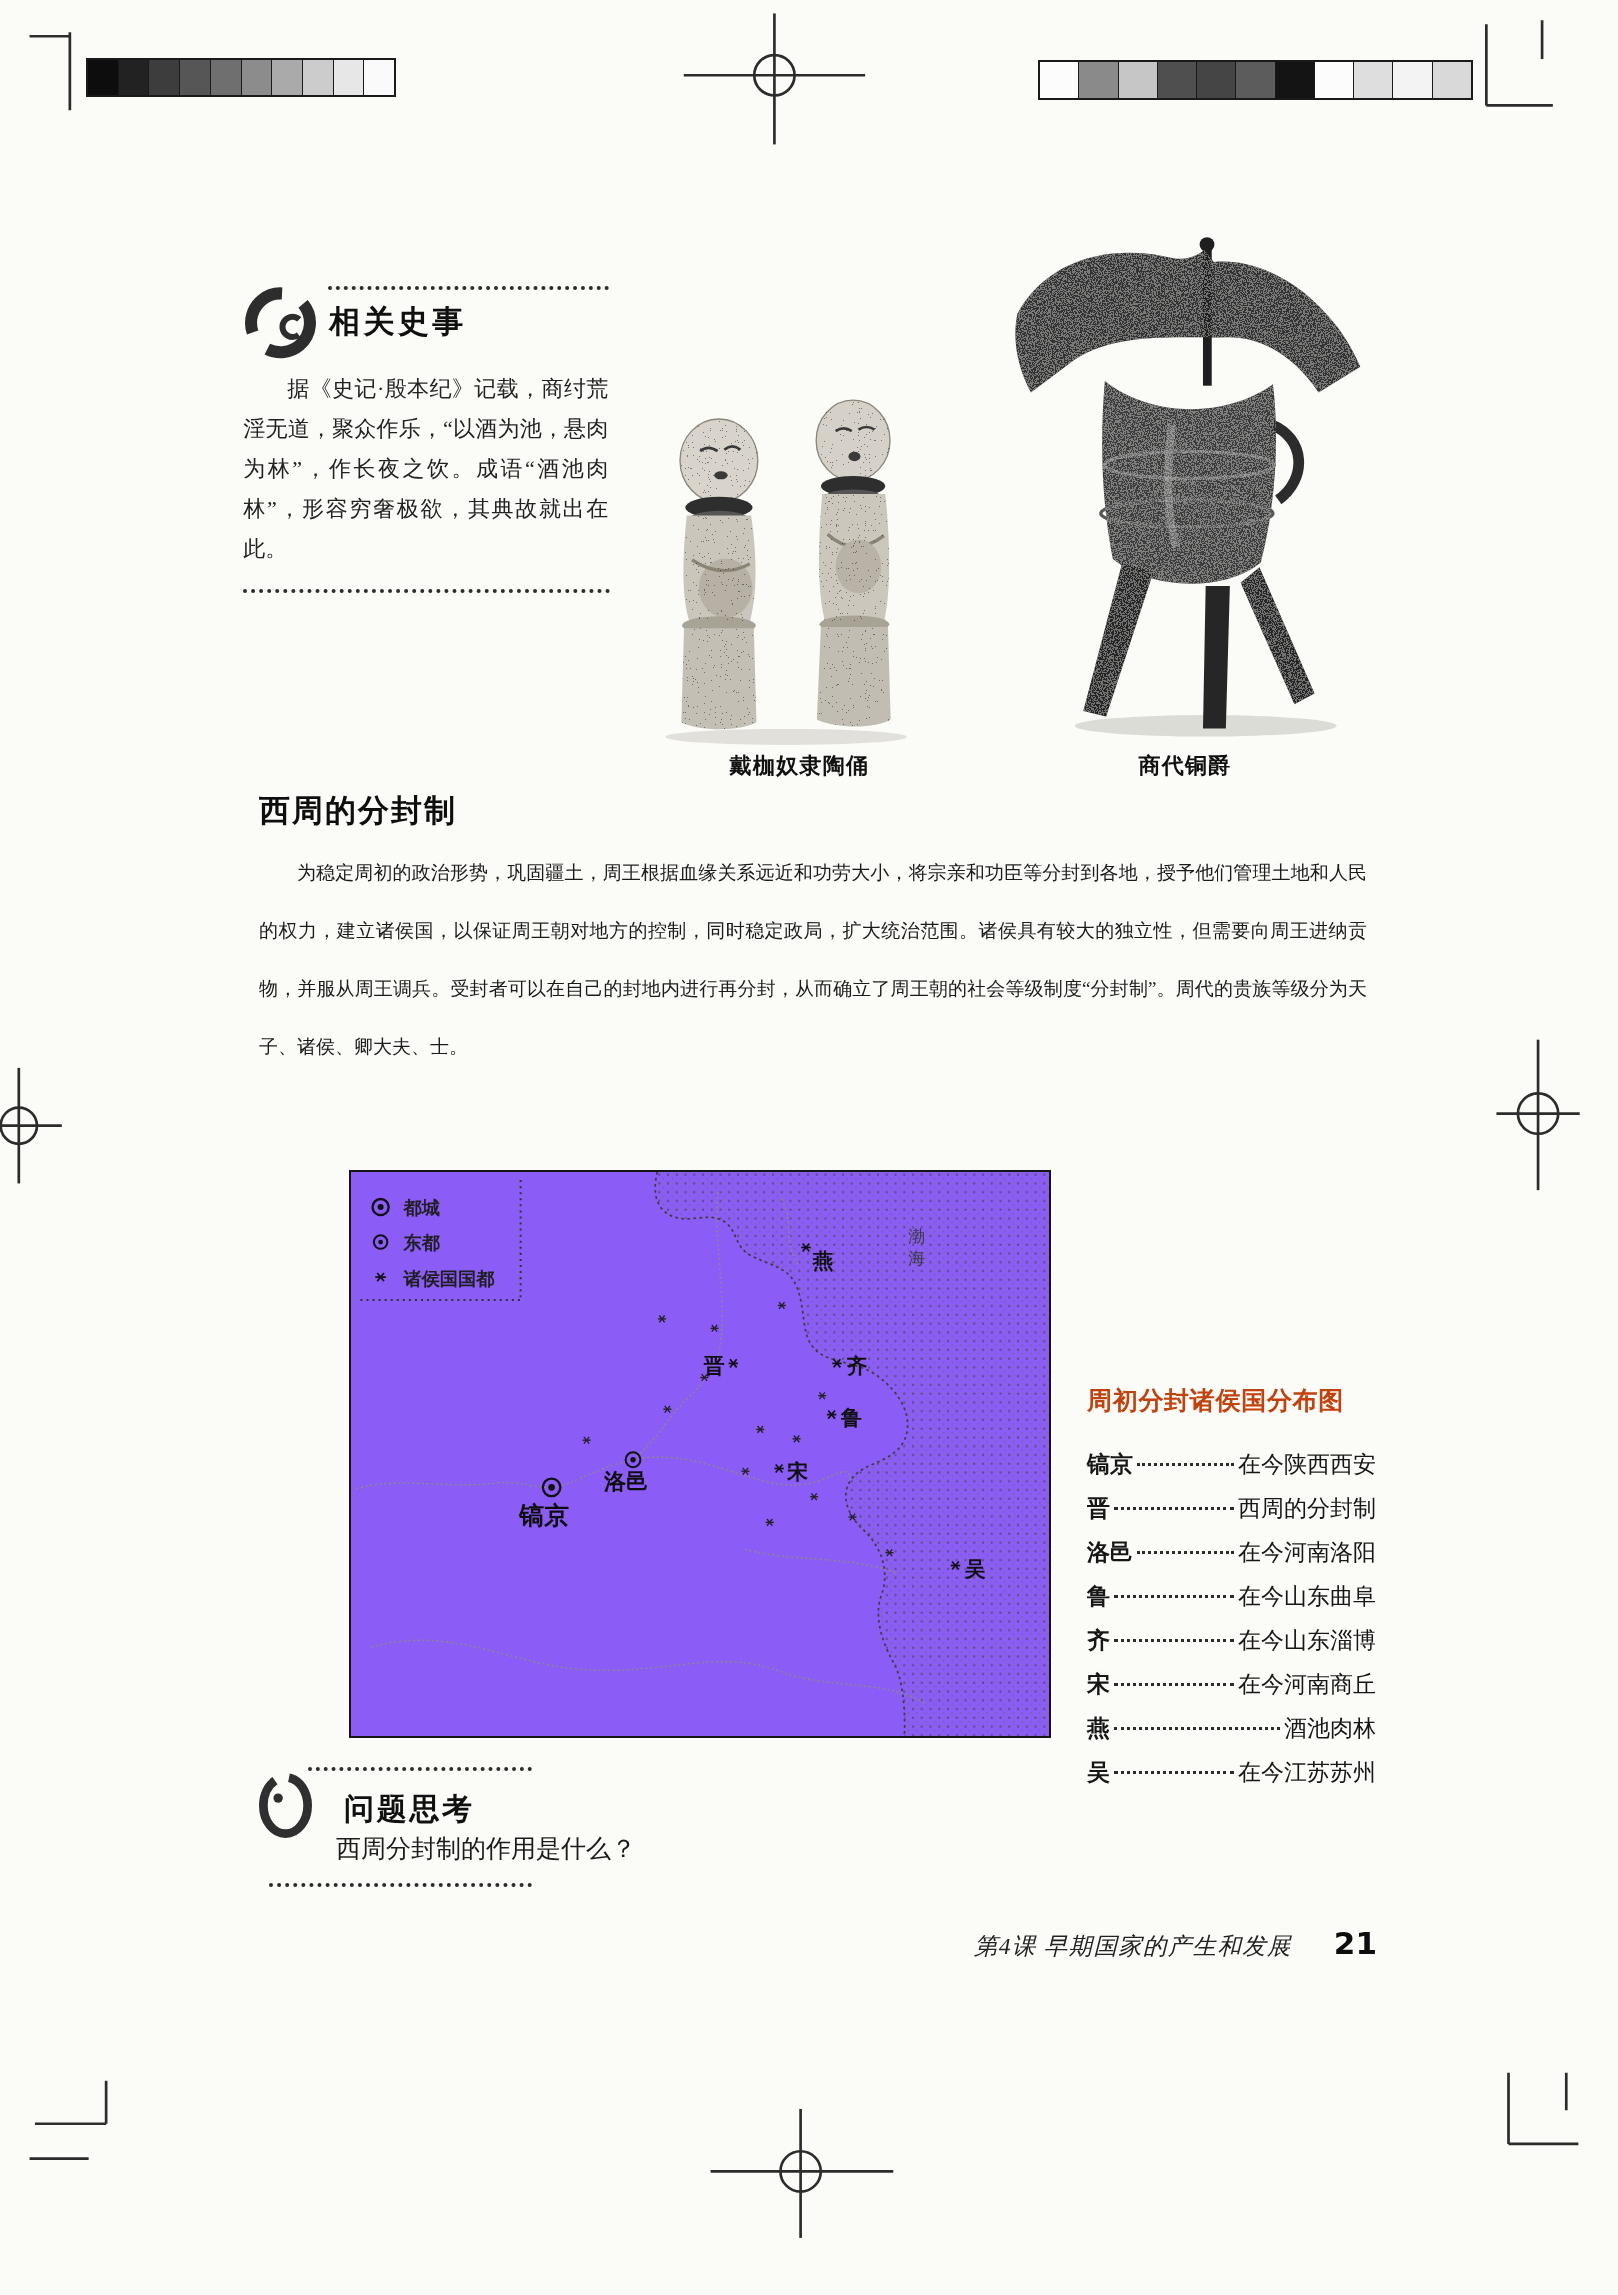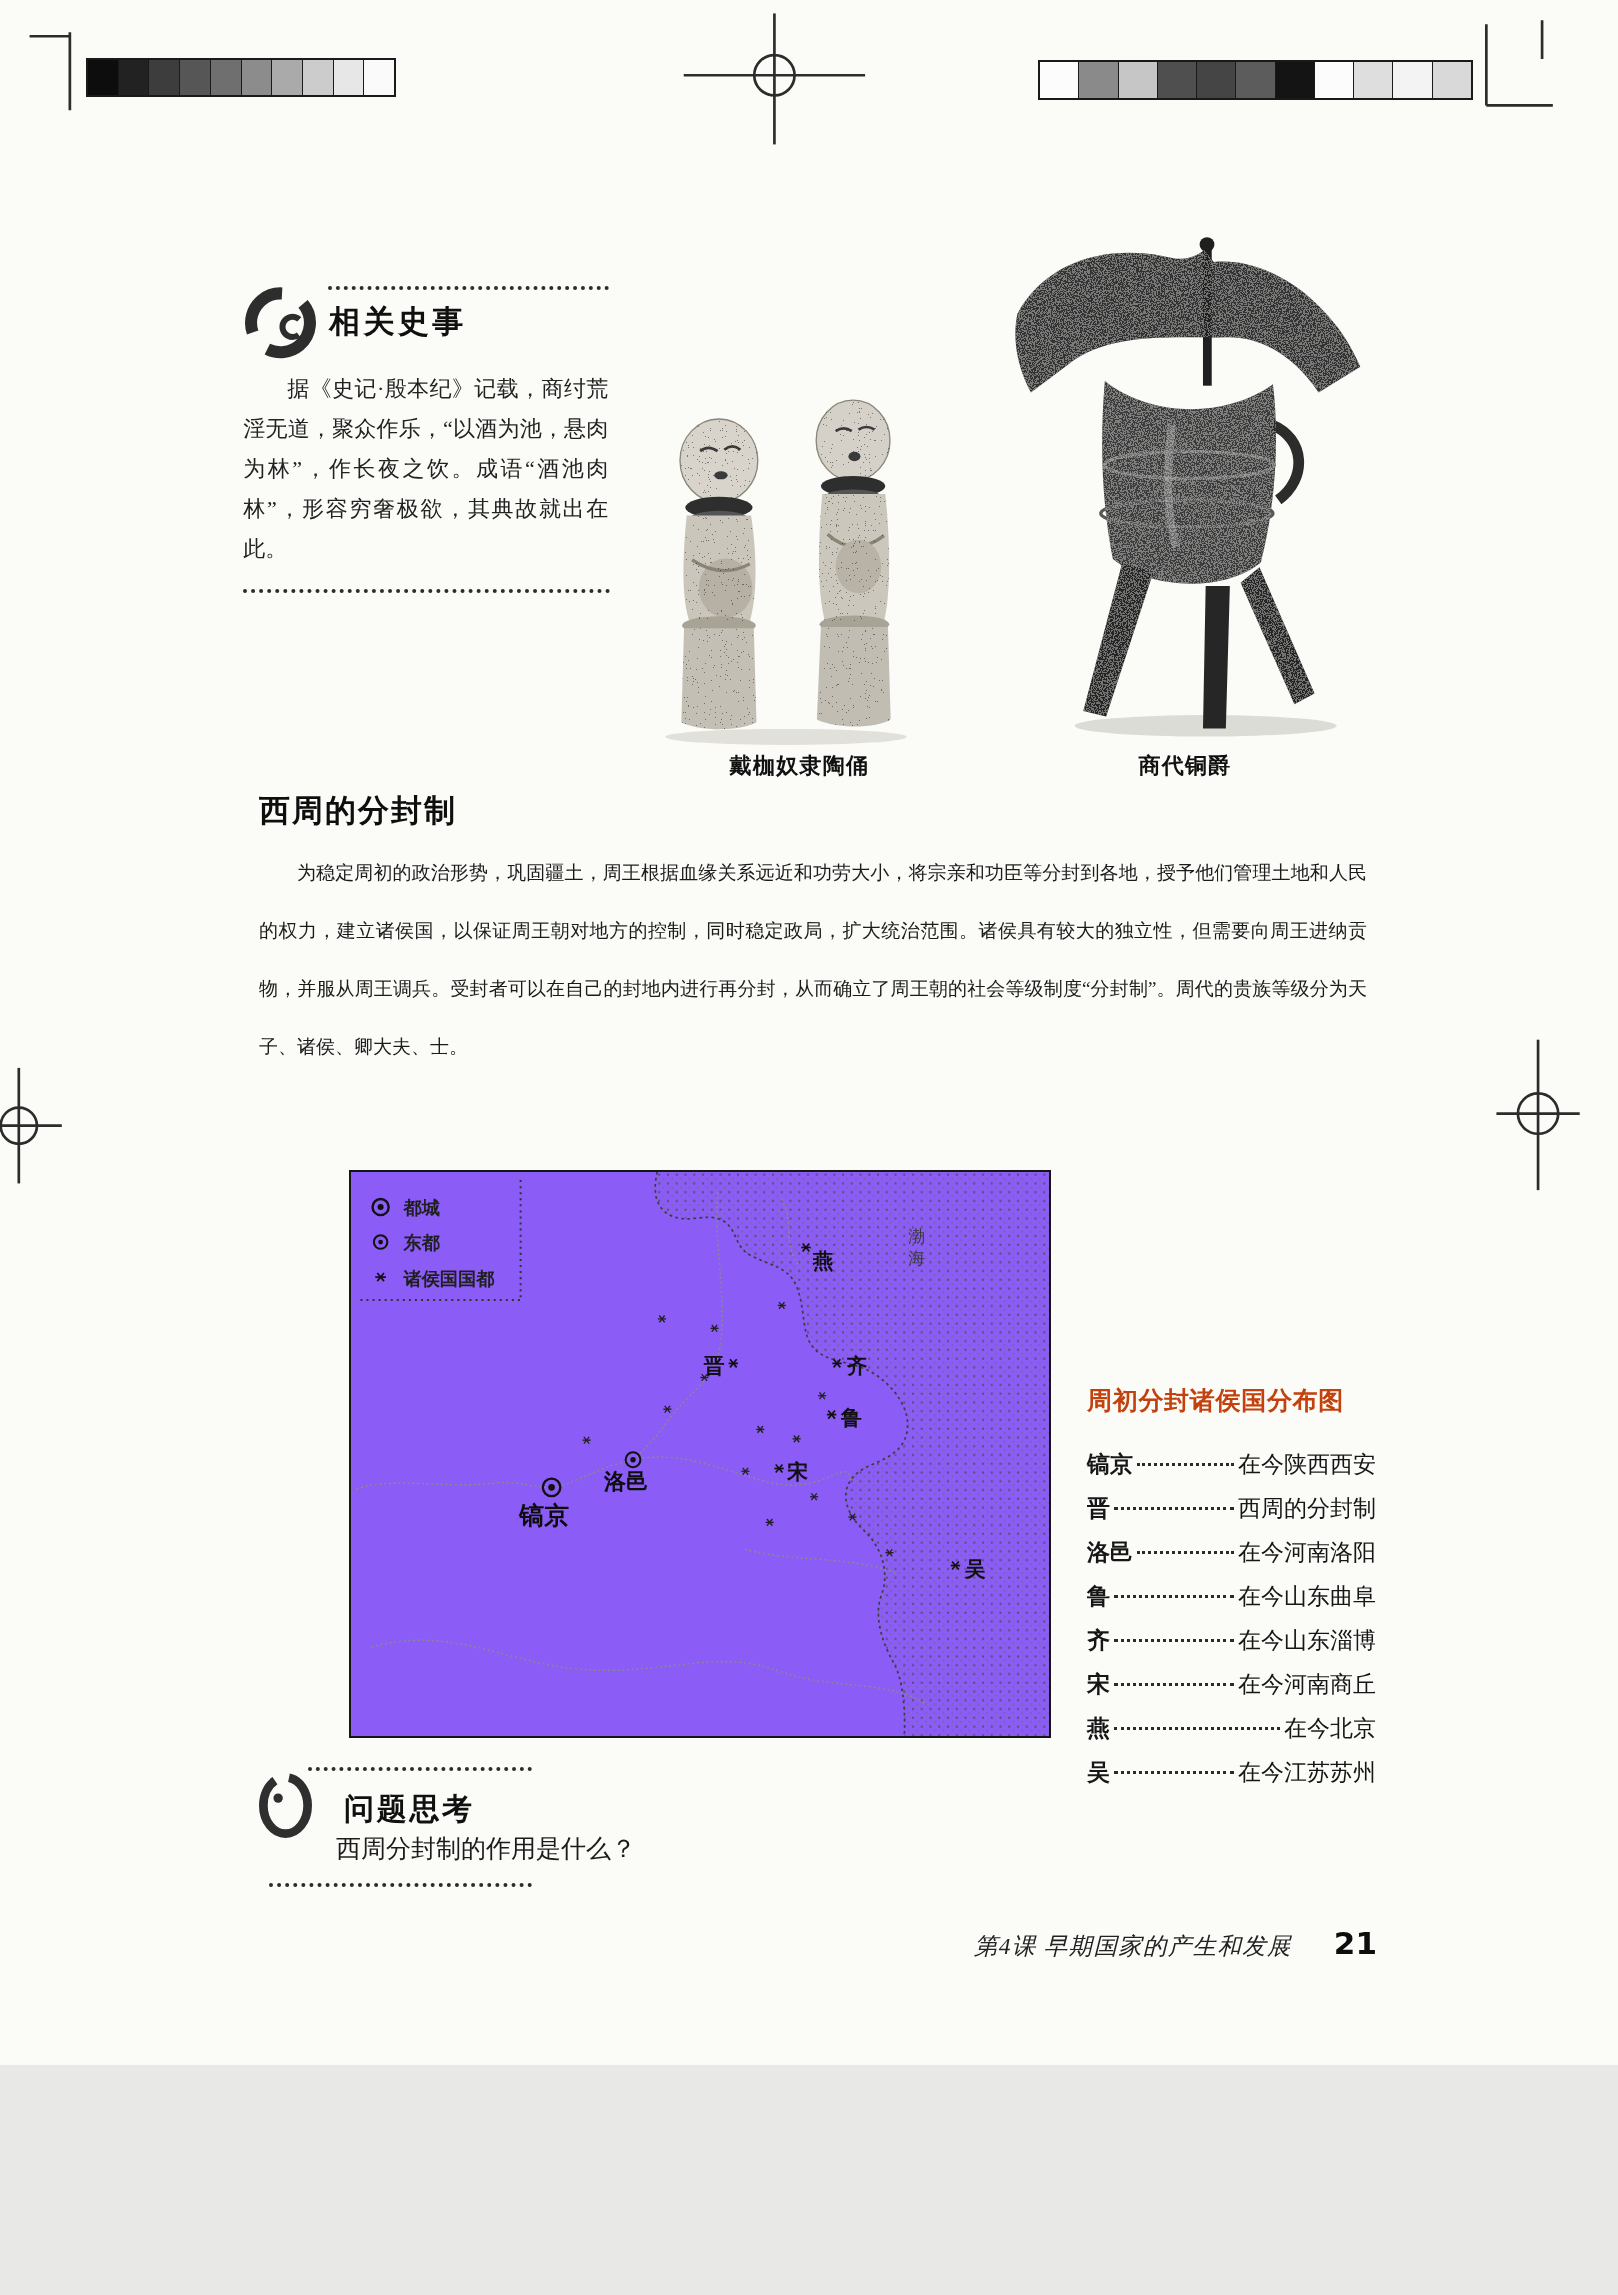--- a/index.html
+++ b/index.html
@@ -1,16 +1,16 @@
 <!DOCTYPE html>
 <html style="font-size:10.7px"><head>
 <meta charset="utf-8">
 <style>
   html,body{margin:0;padding:0;background:#e8e8e6;}
-  .page{position:relative;width:1618px;height:2065px;background:#fbfbf8;overflow:hidden;
+  .page{position:relative;width:1618px;height:2295px;background:#fbfbf8;overflow:hidden;
         font-family:"Liberation Serif",serif;color:#1d1d1d;}
   .marks{position:absolute;left:0;top:0;pointer-events:none;}
 
   
   .strip{position:absolute;display:flex;border:2px solid #1a1a1a;box-sizing:border-box;background:#fff;}
   .strip .cell{flex:1;border-right:1.3px solid #1a1a1a;}
   .strip .cell:last-child{border-right:none;}
   .strip-left{left:86px;top:58px;width:310px;height:39px;}
   .strip-right{left:1038px;top:60px;width:435px;height:40px;}
 
@@ -427,21 +427,21 @@
         <span class="kl">在今山东淄博</span>
       </div>
     <div class="kv">
         <span class="kn">宋</span>
         <span class="kd"></span>
         <span class="kl">在今河南商丘</span>
       </div>
     <div class="kv">
         <span class="kn">燕</span>
         <span class="kd"></span>
-        <span class="kl">在今北京</span>
+        <span class="kl">酒池肉林</span>
       </div>
     <div class="kv">
         <span class="kn">吴</span>
         <span class="kd"></span>
         <span class="kl">在今江苏苏州</span>
       </div>
   </aside>
 
   <section class="question">
     <svg class="q-icon" width="55" height="69" viewBox="0 0 82 102">

